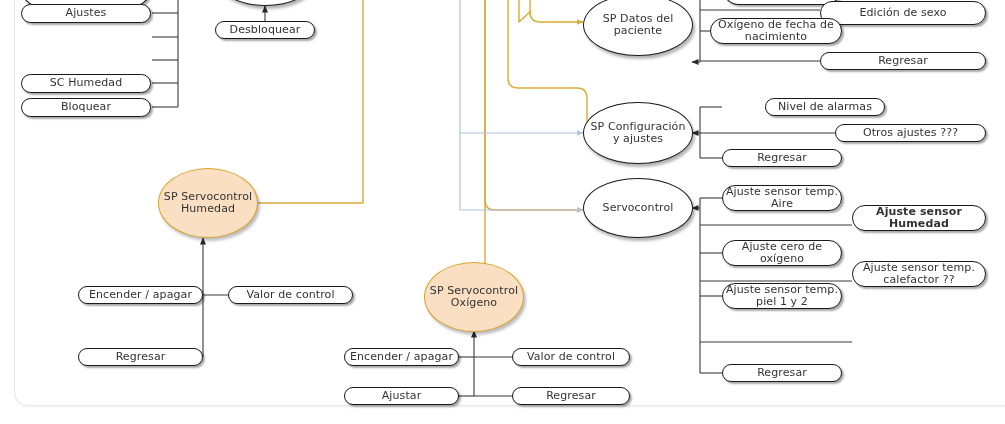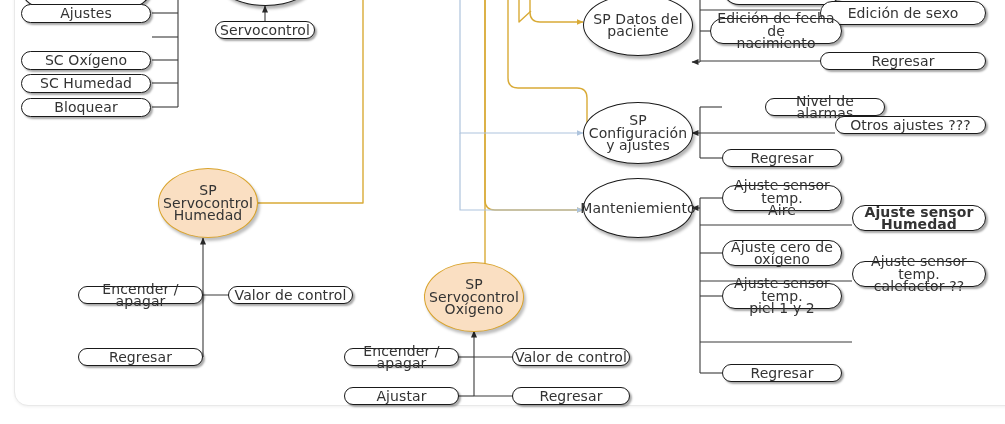--- a/index.html
+++ b/index.html
@@ -37,21 +37,21 @@
   }
   
   .node {
     position: absolute;
     box-sizing: border-box;
     display: flex;
     align-items: center;
     justify-content: center;
     text-align: center;
     color: #333333;
-    font-size: 14px;
+    font-size: 11px;
     line-height: 12.5px;
     letter-spacing: 0.1px;
     white-space: pre-line;
   }
   .box {
     background: #ffffff;
     border: 1.6px solid #1a1a1a;
     border-radius: 999px;
     box-shadow: 2px 2px 2px rgba(0,0,0,0.34);
   }
@@ -150,52 +150,51 @@
       <path d="M460,0 L460,133 L583,133" marker-end="url(#ar-blue)"></path>
       <path d="M460,133 L460,210 L583,210" marker-end="url(#ar-blue)"></path>
     </g>
   </svg>
 
   <div class="node box clipped-top" style="left:21px; top:-12px; width:130px; height:19px;"></div>
 
   <div class="node box" style="left:21px; top:4px; width:130px; height:19px;">Ajustes</div>
 
 
-  <div class="node box" style="left:21px; top:51px; width:130px; height:19px;">SC Oxígeno</div>
 
   <div class="node box" style="left:21px; top:98px; width:130px; height:19px;">Bloquear</div>
 
   <div class="node box" style="left:21px; top:74px; width:130px; height:19px;">SC Humedad</div>
 
   <div class="node ellipse" style="left:219px; top:-42px; width:93px; height:48px;"></div>
 
-  <div class="node box" style="left:215px; top:21px; width:100px; height:18px;">Servocontrol</div>
+  <div class="node box" style="left:215px; top:21px; width:100px; height:18px;">Desbloquear</div>
 
   <div class="node ellipse" style="left:583px; top:-6px; width:110px; height:62px;">SP Datos del
 paciente</div>
 
   <div class="node box clipped-top" style="left:722px; top:-12px; width:120px; height:17px;"></div>
 
   <div class="node box" style="left:820px; top:1px; width:166px; height:24px;">Edición de sexo</div>
 
-  <div class="node box" style="left:710px; top:18px; width:132px; height:26px;">Edición de fecha de
+  <div class="node box" style="left:710px; top:18px; width:132px; height:26px;">Oxígeno de fecha de
 nacimiento</div>
 
   <div class="node box" style="left:820px; top:52px; width:166px; height:18px;">Regresar</div>
 
   <div class="node ellipse" style="left:583px; top:102px; width:110px; height:62px;">SP Configuración
 y ajustes</div>
 
   <div class="node box" style="left:765px; top:98px; width:120px; height:18px;">Nivel de alarmas</div>
 
-  <div class="node box" style="left:835px; top:116px; width:151px; height:18px;">Otros ajustes ???</div>
+  <div class="node box" style="left:835px; top:124px; width:151px; height:18px;">Otros ajustes ???</div>
 
   <div class="node box" style="left:722px; top:149px; width:120px; height:18px;">Regresar</div>
 
-  <div class="node ellipse" style="left:583px; top:178px; width:110px; height:60px;">Manteniemiento</div>
+  <div class="node ellipse" style="left:583px; top:178px; width:110px; height:60px;">Servocontrol</div>
 
   <div class="node box" style="left:722px; top:185px; width:120px; height:26px;">Ajuste sensor temp.
 Aire</div>
 
   <div class="node box" style="left:852px; top:205px; width:134px; height:26px;font-weight:bold;">Ajuste sensor
 Humedad</div>
 
   <div class="node box" style="left:722px; top:240px; width:120px; height:26px;">Ajuste cero de
 oxígeno</div>
 

